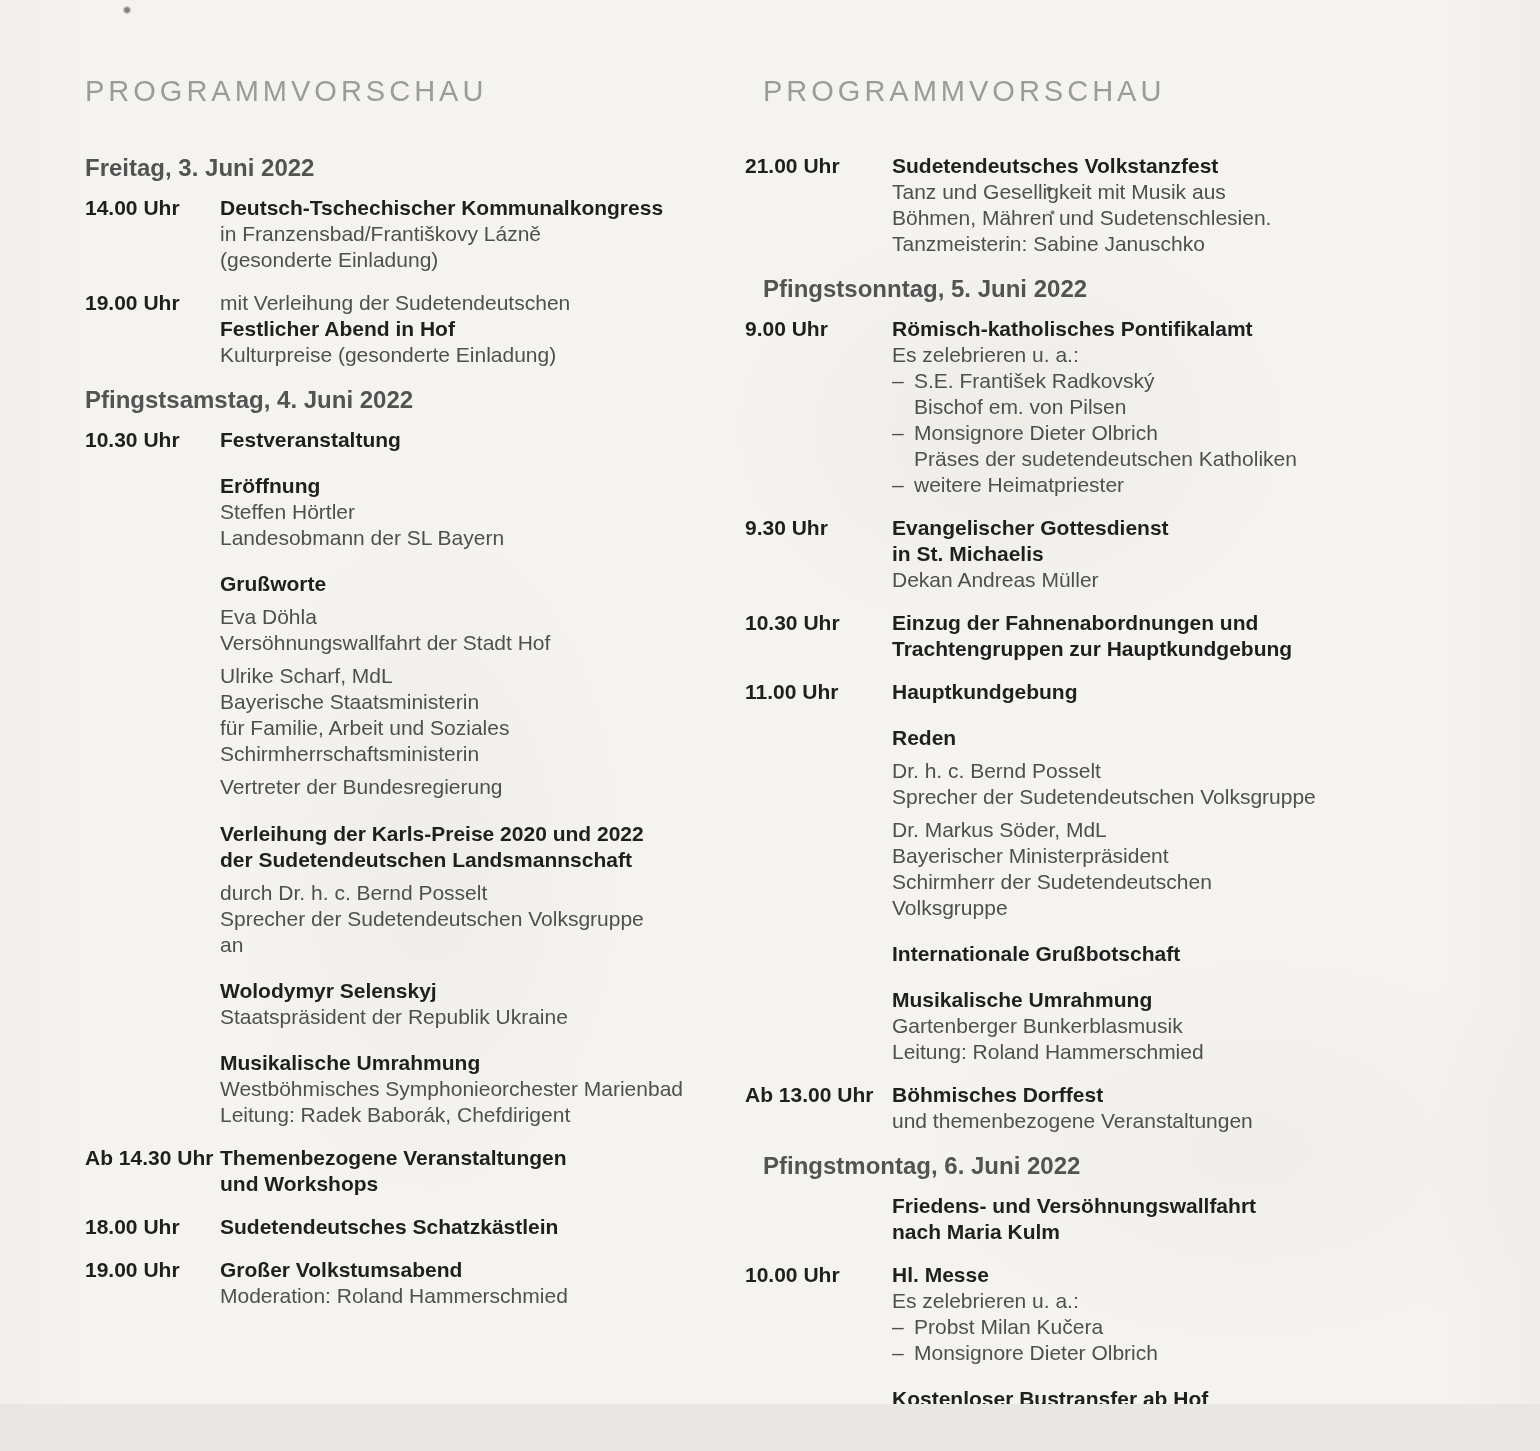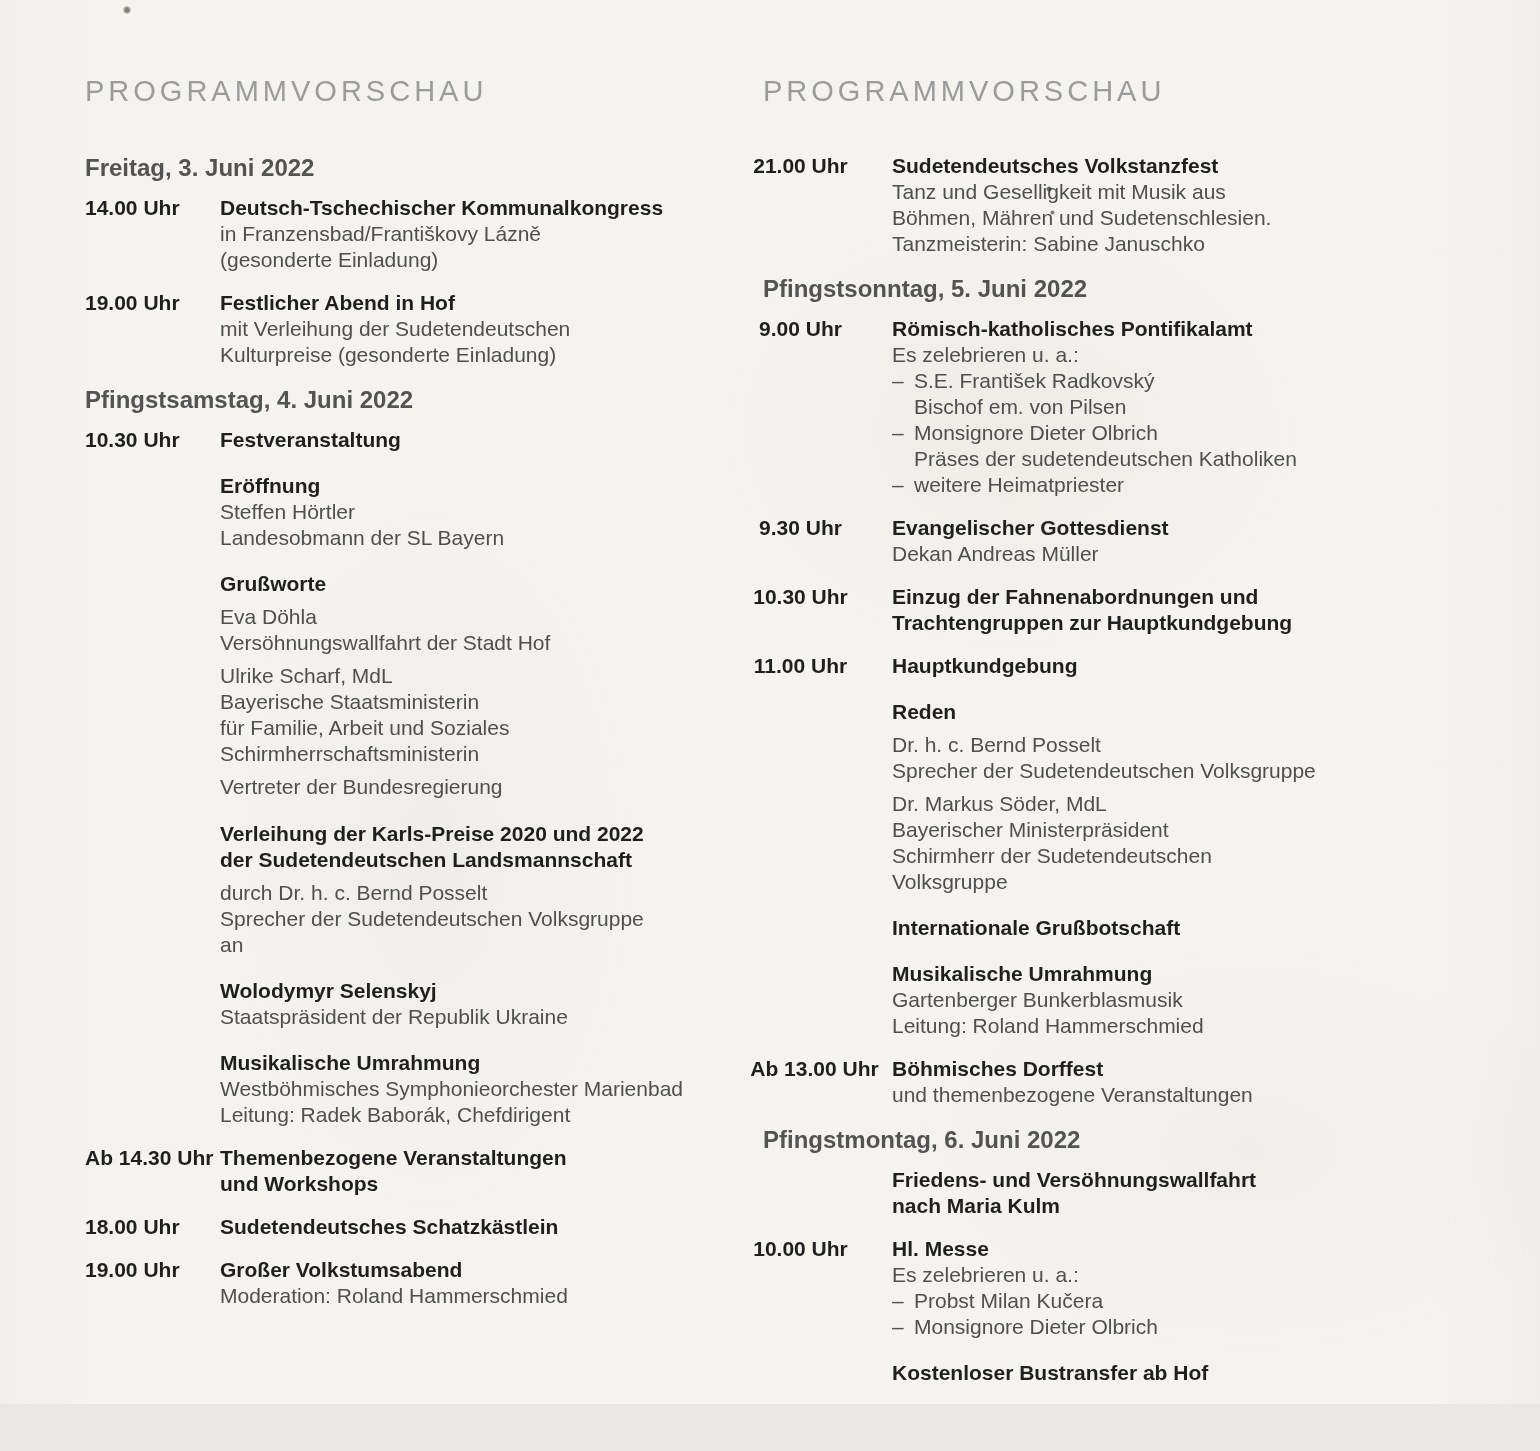--- a/index.html
+++ b/index.html
@@ -38,21 +38,21 @@
     margin:8px 0 12px 0;
   }
   .day-heading.first{margin-top:0;}
   .col-right .day-heading{margin-left:18px;}
   .event{display:flex;margin-bottom:17px;}
   .event-time{
     font-weight:700;color:#1f1f1f;
     white-space:nowrap;
   }
   .col-left .event-time{flex:0 0 135px;}
-  .col-right .event-time{flex:0 0 147px;text-align:center;padding-right:36px;box-sizing:border-box;}
+  .col-right .event-time{flex:0 0 147px;text-align:left;padding-right:36px;box-sizing:border-box;}
   .col-right .event-time.wide{padding-right:8px;}
   .event-content{flex:1;min-width:0;}
   .group{margin-top:0;}
   .group.gap-l{margin-top:20px;}
   .group.gap-s{margin-top:7px;}
   .group.gap-x{margin-top:21px;}
   .line{color:#4f4f4f;}
   .line.b{font-weight:700;color:#1f1f1f;}
   .line.d{display:flex;}
   .line.d .dash{flex:0 0 22px;}
@@ -83,22 +83,22 @@
               <div class="line b">Deutsch-Tschechischer Kommunalkongress</div>
               <div class="line">in Franzensbad/Františkovy Lázně</div>
               <div class="line">(gesonderte Einladung)</div>
             </div>
           </div>
         </div>
         <div class="event">
           <div class="event-time">19.00 Uhr</div>
           <div class="event-content">
             <div class="group">
+              <div class="line">mit Verleihung der Sudetendeutschen</div>
               <div class="line b">Festlicher Abend in Hof</div>
-              <div class="line">mit Verleihung der Sudetendeutschen</div>
               <div class="line">Kulturpreise (gesonderte Einladung)</div>
             </div>
           </div>
         </div>
       </div>
       <div class="section">
         <h2 class="day-heading" style="">Pfingstsamstag, 4. Juni 2022</h2>
         <div class="event">
           <div class="event-time">10.30 Uhr</div>
           <div class="event-content">
@@ -212,20 +212,21 @@
                 <span class="txt">weitere Heimatpriester</span>
               </div>
             </div>
           </div>
         </div>
         <div class="event">
           <div class="event-time">9.30 Uhr</div>
           <div class="event-content">
             <div class="group">
               <div class="line b">Evangelischer Gottesdienst</div>
+              <div class="line b">in St. Michaelis</div>
               <div class="line">Dekan Andreas Müller</div>
             </div>
           </div>
         </div>
         <div class="event">
           <div class="event-time">10.30 Uhr</div>
           <div class="event-content">
             <div class="group">
               <div class="line b">Einzug der Fahnenabordnungen und</div>
               <div class="line b">Trachtengruppen zur Hauptkundgebung</div>

